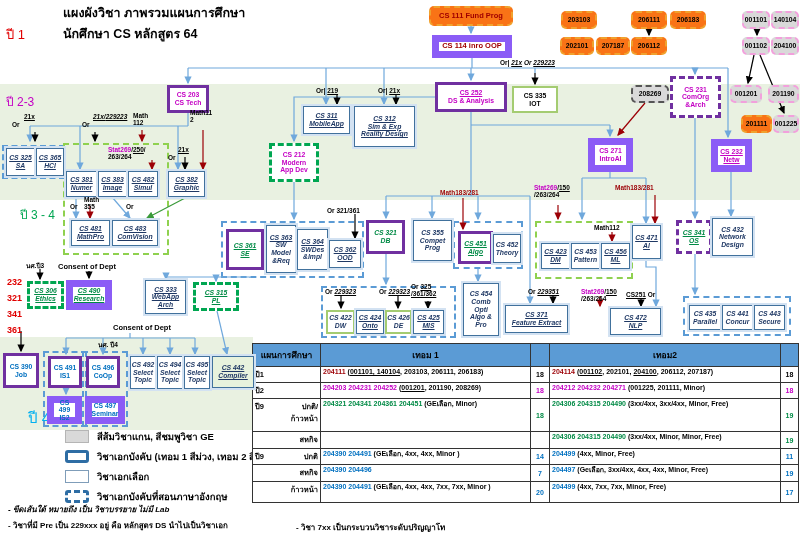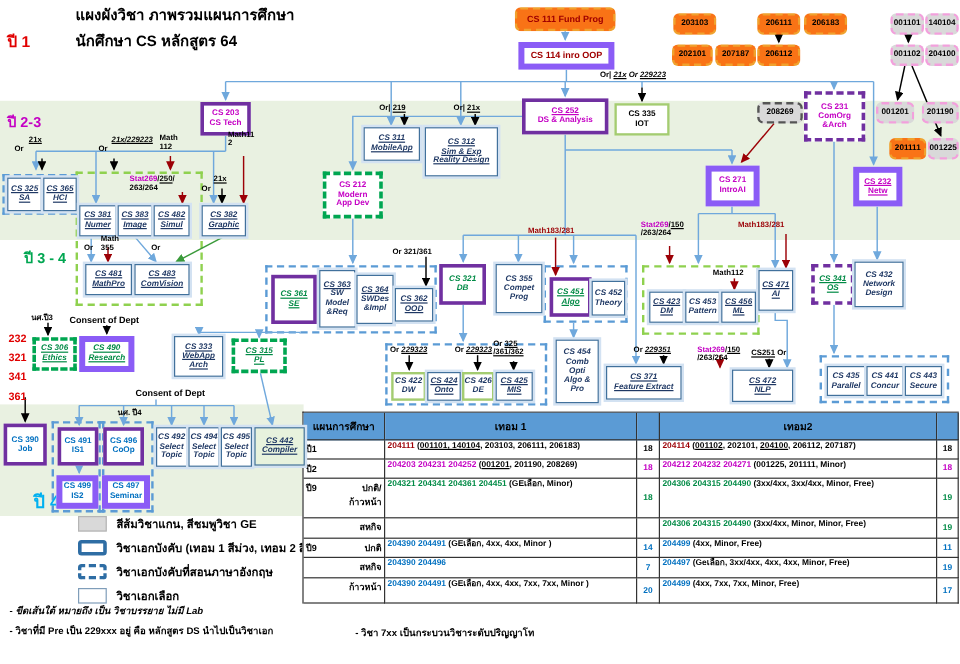--- a/index.html
+++ b/index.html
@@ -8,21 +8,21 @@
   .band{position:absolute;background:#e9f1e1;z-index:0}
   #edges{position:absolute;left:0;top:0;z-index:2;pointer-events:none}
   .n{position:absolute;z-index:3;box-sizing:border-box;display:flex;flex-direction:column;
      align-items:center;justify-content:center;text-align:center;font-weight:bold;
      line-height:1.12;background:#fff;font-size:6.8px}
   .st-orj{background:#f97316;border:2px dashed #f0a22e;border-radius:5px}
   .st-pnk{background:#d9d9d9;border:2px dashed #f2a0dc;border-radius:5px}
   .st-bkd{background:#d9d9d9;border:2px dashed #555;border-radius:5px}
   .st-pur{border:3px solid #7030a0}
   .st-purd{border:3px dashed #7030a0}
-  .st-grn3{border:5px solid #8b5cf6}
+  .st-grn3{border:7px solid #8b5cf6}
   .st-grnd{border:3px dashed #00a651}
   .st-blu{border:1px solid #41719c;box-shadow:0 0 0 2px #d3e2f2}
   .st-grl{border:2px solid #a4cc71}
   .st-bdg,.st-gdg{background:transparent;z-index:1}
   .st-bdg{border:2px dashed #5b9bd5}
   .st-gdg{border:2px dashed #8fd14f}
   .tc-navy{color:#1f3864;font-style:italic}
   .tc-mag{color:#c400c4}
   .tc-grn{color:#008a45;font-style:italic}
   .tc-blu2{color:#0070c0}
@@ -32,21 +32,21 @@
   .i{font-style:italic}
   .lbl{position:absolute;z-index:4;font-weight:bold;white-space:nowrap;line-height:1.15;font-size:6.5px}
   .c-k{color:#000}.c-r{color:#9c0006}.c-m{color:#c400c4}.c-r2{color:#e00000}
   .c-g{color:#008a45}.c-b{color:#0070c0}
   polyline{fill:none}
   .e-b{stroke:#6fa8dc;stroke-width:1.2}
   .e-k{stroke:#000;stroke-width:1.2}
   .e-r{stroke:#9c0006;stroke-width:1.2}
   .e-g{stroke:#3a9a3a;stroke-width:1.2}
   #title{position:absolute;left:63px;top:3px;font-size:12.5px;font-weight:bold;line-height:1.7;z-index:3;color:#000}
-  .year{position:absolute;font-weight:bold;z-index:3}
+  .year{position:absolute;font-weight:normal;z-index:3}
   #ptable{position:absolute;left:252px;top:343px;z-index:3;display:grid;
           grid-template-columns:68px 210px 19px 231px 18px;background:#fff;
           border-top:1px solid #333;border-left:1px solid #333;font-size:7px;font-weight:bold;color:#000}
   .tcell{border-right:1px solid #333;border-bottom:1px solid #333;padding:1px 2px;box-sizing:border-box}
   .thead{background:#5b9bd5;display:flex;align-items:center;justify-content:center;
          text-align:center;font-size:8.5px;min-height:23px}
   .tc-text{display:block;line-height:1.25}
   .tc-credit{display:flex;align-items:center;justify-content:center}
   .tlabel{display:flex;justify-content:space-between;align-items:flex-start;font-size:7.5px}
   #legend{position:absolute;left:65px;top:429px;z-index:3}
@@ -170,26 +170,26 @@
   <div id="legend">
       <div class="leg-row">
         <div class="sw sw-gray"></div>
         <div class="leg-text">สีส้มวิชาแกน, สีชมพูวิชา GE</div>
       </div>
       <div class="leg-row">
         <div class="sw sw-thick"></div>
         <div class="leg-text">วิชาเอกบังคับ (เทอม 1 สีม่วง, เทอม 2 สีเขียว)</div>
       </div>
       <div class="leg-row">
+        <div class="sw sw-thin"></div>
+        <div class="leg-text">วิชาเอกเลือก</div>
+      </div>
+      <div class="leg-row">
         <div class="sw sw-dash"></div>
         <div class="leg-text">วิชาเอกบังคับที่สอนภาษาอังกฤษ</div>
-      </div>
-      <div class="leg-row">
-        <div class="sw sw-thin"></div>
-        <div class="leg-text">วิชาเอกเลือก</div>
       </div>
     </div>
 
   <div class="note" style="left:8px;top:503px;font-style:italic">- ขีดเส้นใต้ หมายถึง เป็น วิชาบรรยาย ไม่มี Lab</div>
   <div class="note" style="left:8px;top:519px">- วิชาที่มี Pre เป็น 229xxx อยู่ คือ หลักสูตร DS นำไปเป็นวิชาเอก</div>
   <div class="note" style="left:296px;top:521px">- วิชา 7xx เป็นกระบวนวิชาระดับปริญญาโท</div>
 
   <div id="ptable">
       <div class="tcell thead">แผนการศึกษา</div>
       <div class="tcell thead">เทอม 1</div>

